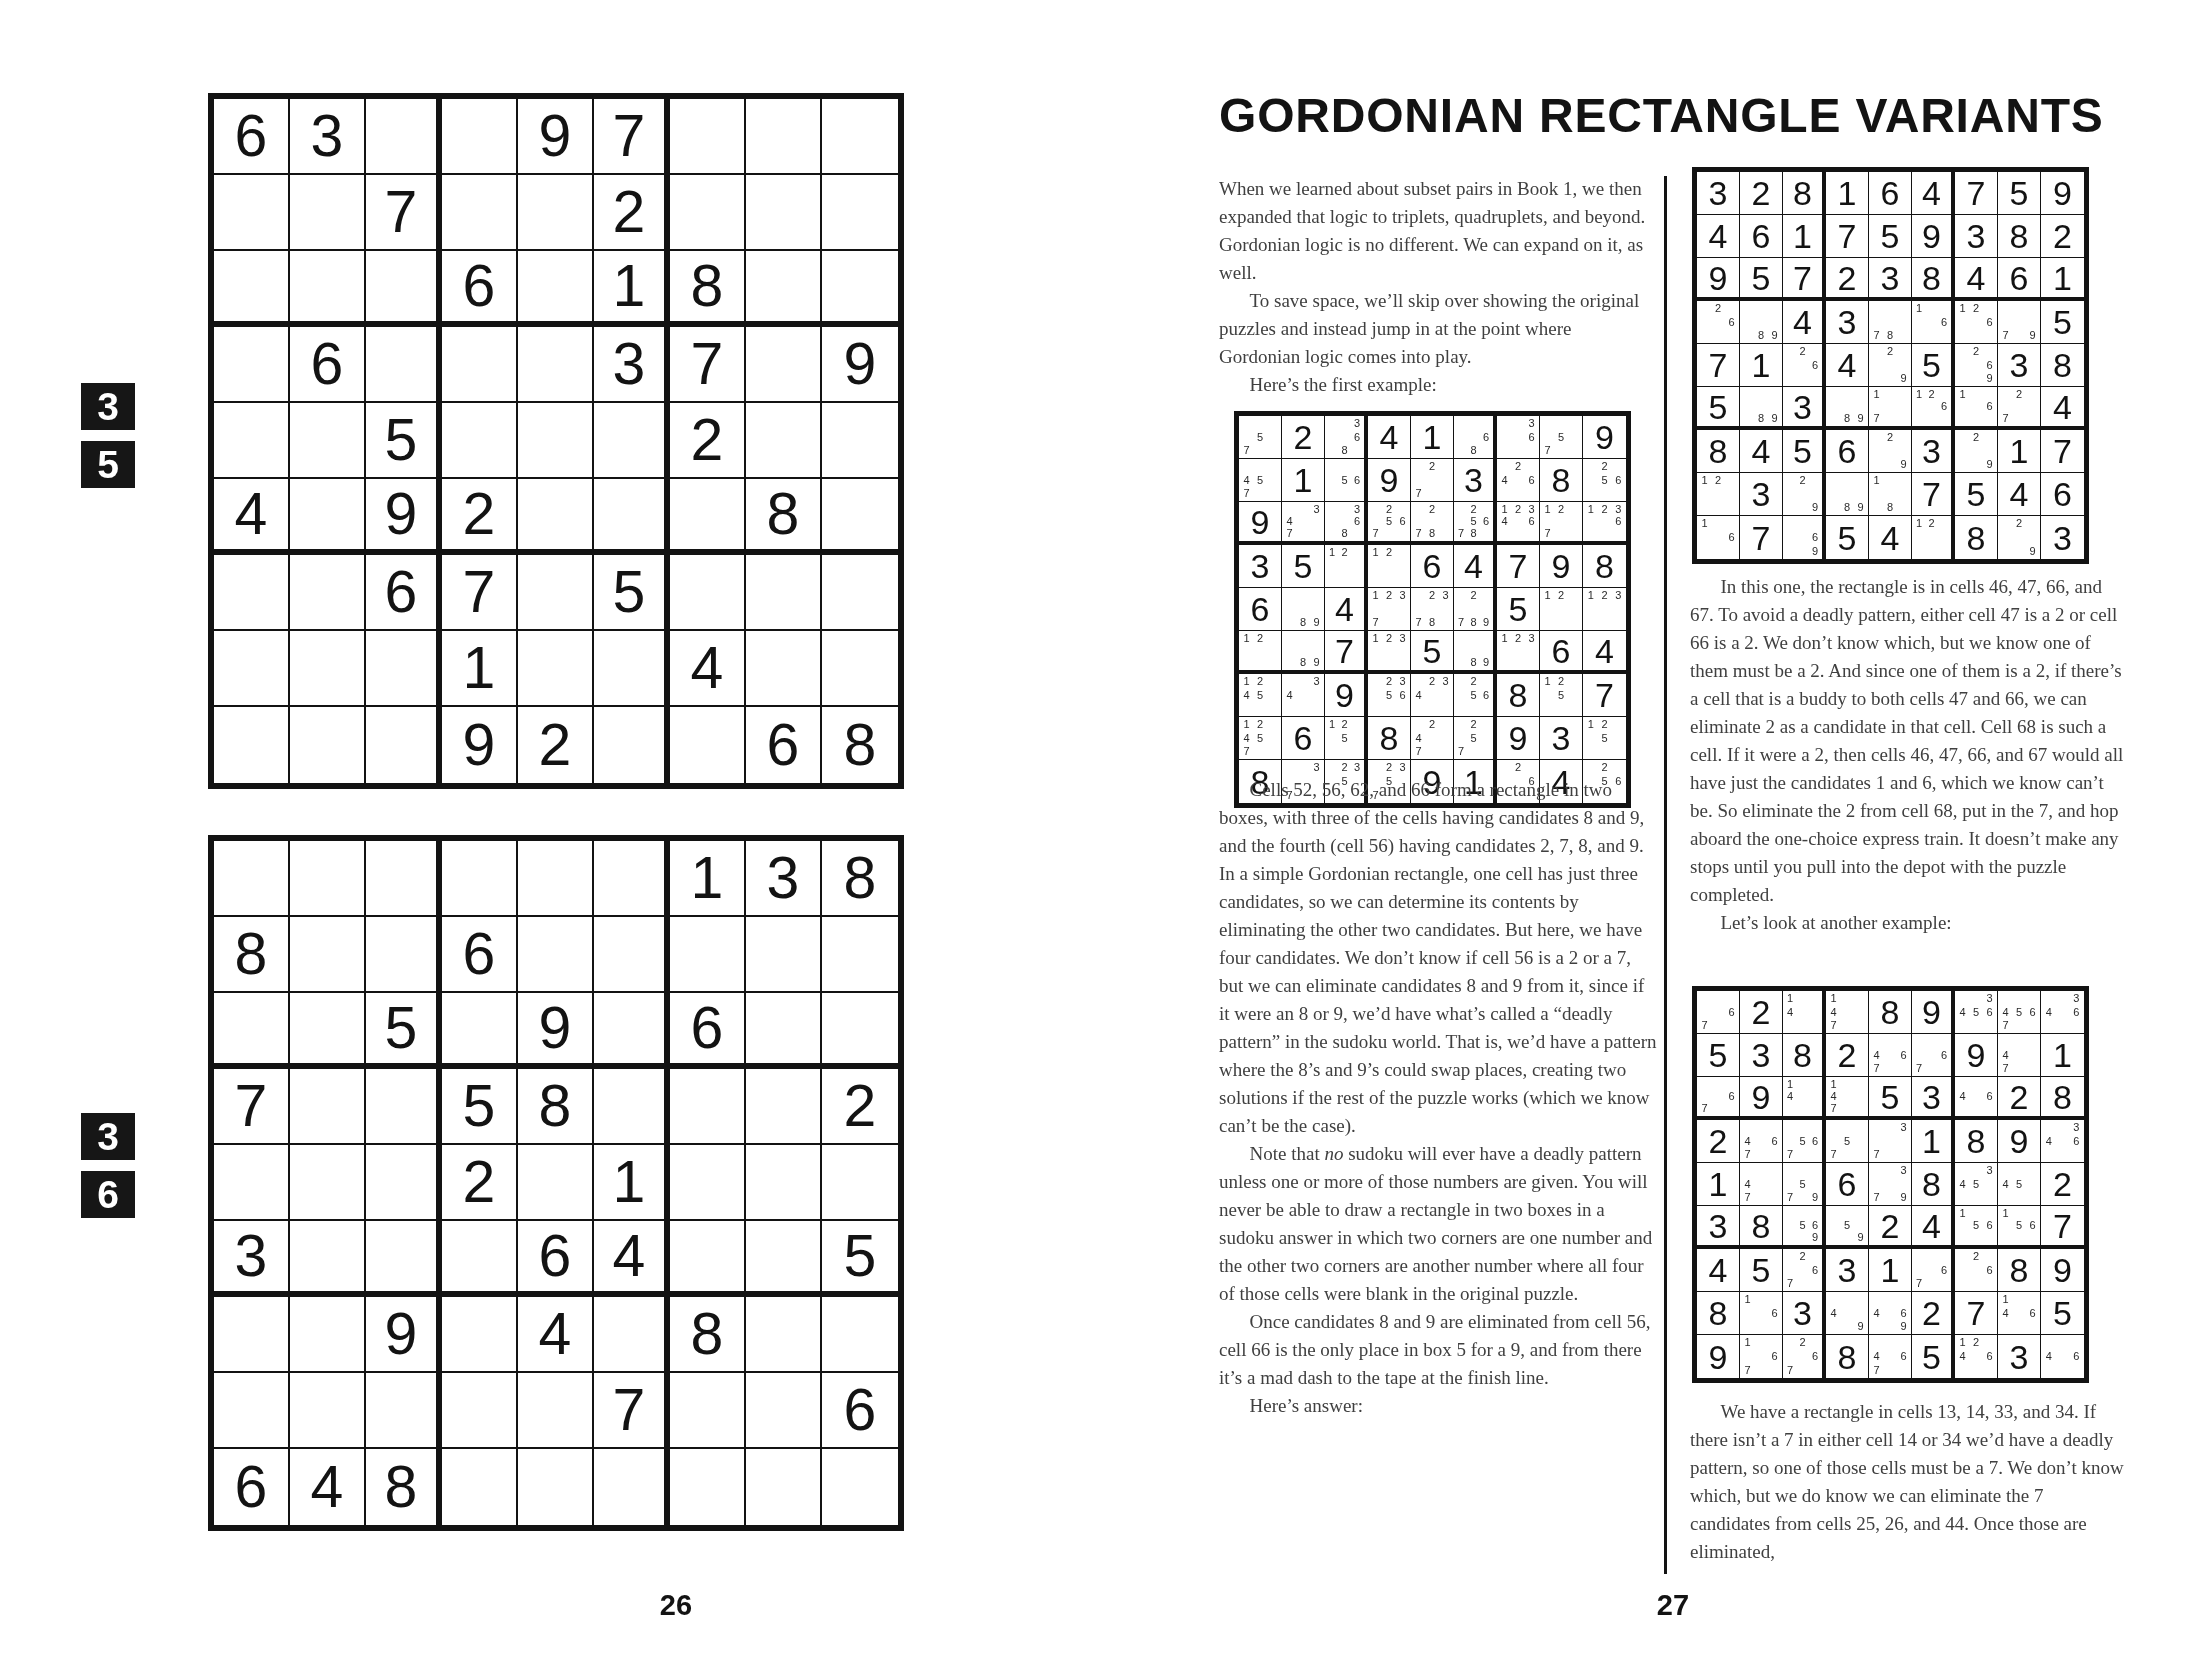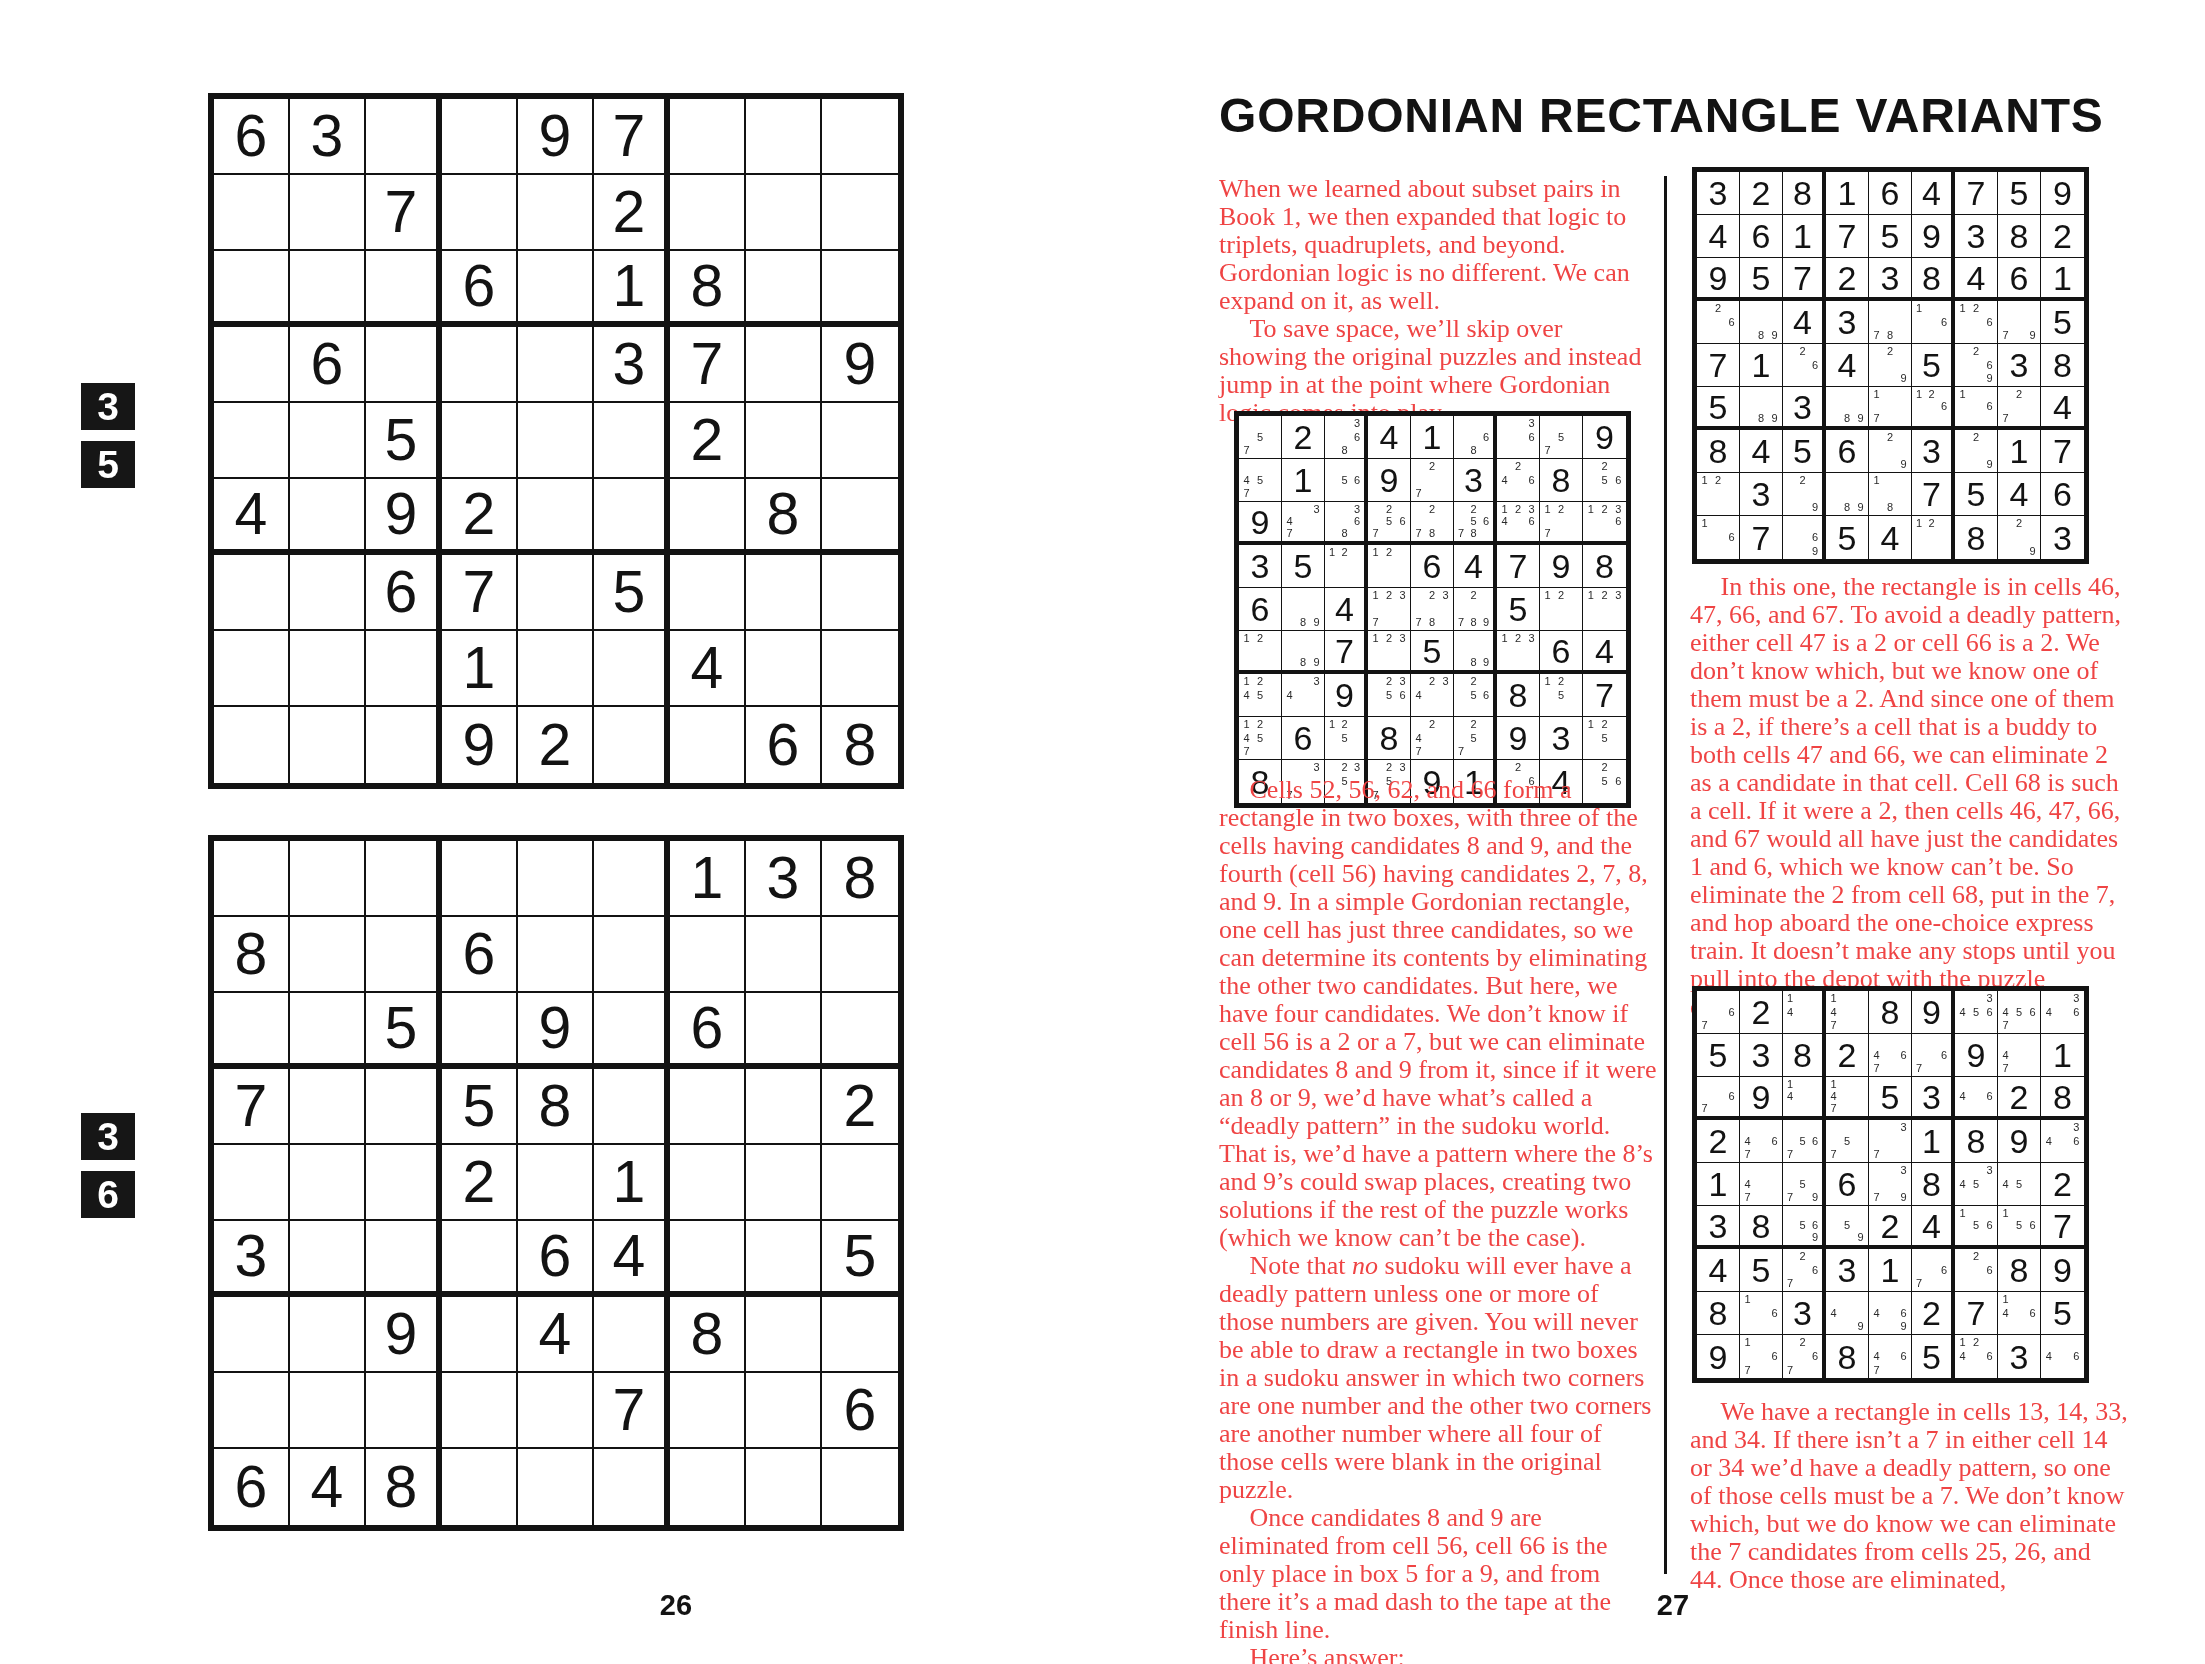--- a/index.html
+++ b/index.html
@@ -30,21 +30,21 @@
   
   .puzzle-label{position:absolute;left:81px;width:54px;}
   .puzzle-label .digitbox{width:54px;height:47px;margin-bottom:11px;background:#161616;color:#ffffff;
     display:flex;align-items:center;justify-content:center;
     font-family:"Liberation Sans",sans-serif;font-weight:bold;font-size:39px;}
   .pagenum{position:absolute;width:76px;text-align:center;
     font-family:"Liberation Sans",sans-serif;font-weight:bold;font-size:29px;color:#131313;}
   
   .rp-title{position:absolute;left:1219px;top:81px;width:899px;white-space:nowrap;
     font-family:"Liberation Sans",sans-serif;font-weight:bold;font-size:48px;letter-spacing:0.8px;color:#131313;margin-top:7px;}
-  .serif-block{position:absolute;width:438px;font-size:26px;line-height:28px;color:#ef4444;text-align:left;}
+  .serif-block{position:absolute;width:438px;font-size:19px;line-height:28px;color:#404040;text-align:left;}
   .serif-block p{margin:0;}
   .serif-block p.ind{text-indent:30.5px;}
   .it{font-style:italic;}
   .col-rule{position:absolute;left:1664px;top:176px;width:2.5px;height:1398px;background:#131313;}
 </style>
 </head>
 <body>
 
 <div class="puzzle-label" style="top:383px;">
   <div class="digitbox">3</div>

